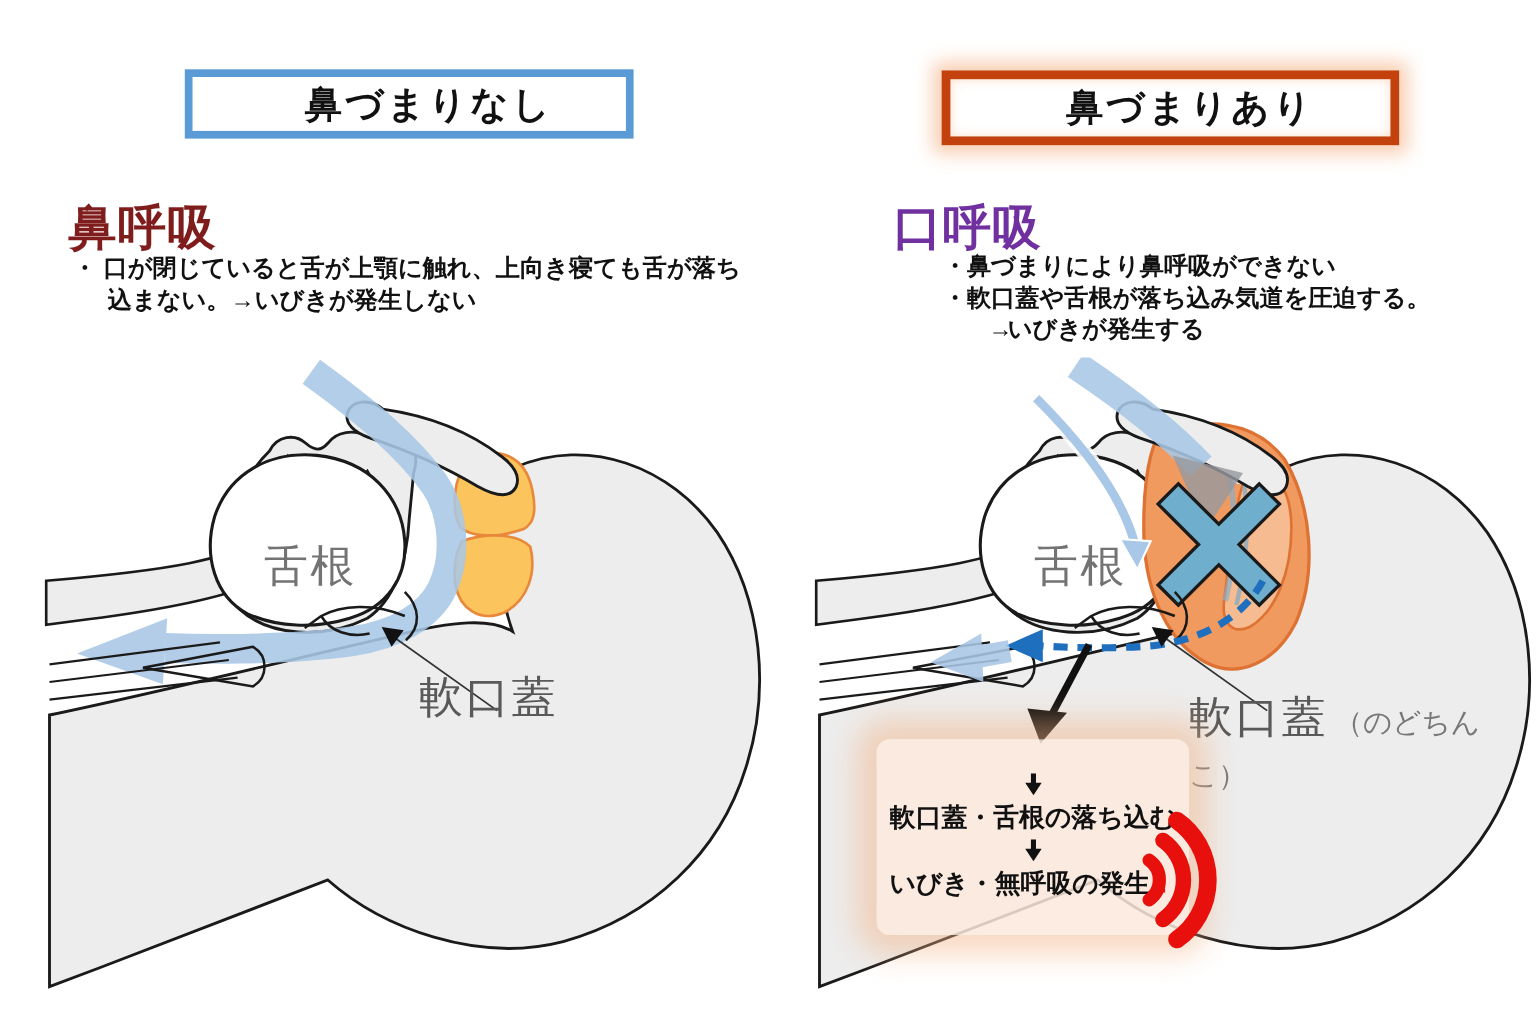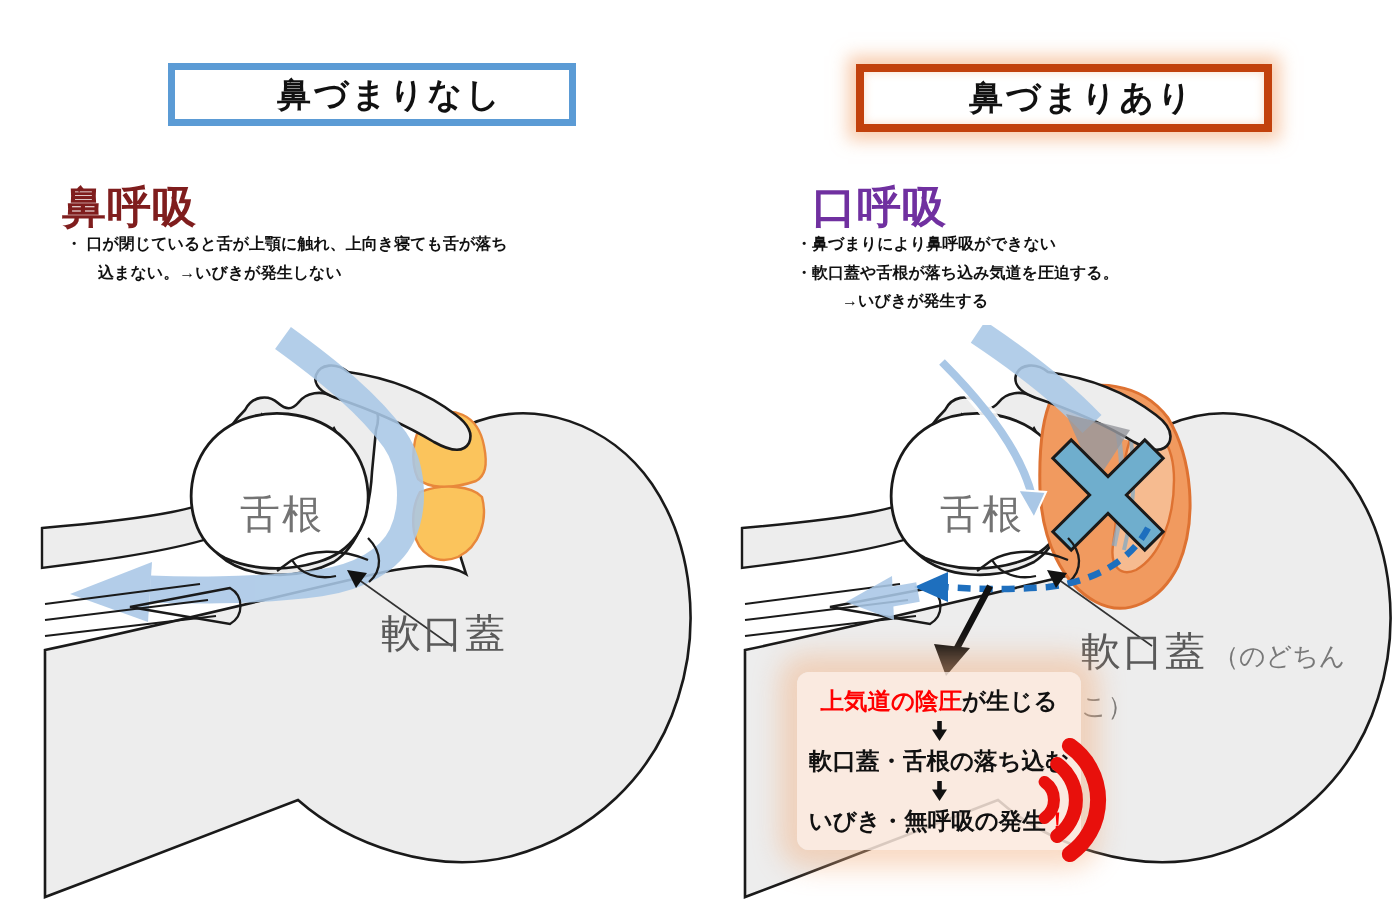--- a/index.html
+++ b/index.html
@@ -10,21 +10,21 @@
   .title-box{position:absolute;display:flex;align-items:center;justify-content:center;
              background:#fff;font-weight:bold;font-size:34px;color:#111;letter-spacing:3px;padding-left:36px;}
   .title-blue{left:168px;top:63px;width:358px;height:49px;border:7px solid #5B9BD5;}
   .title-orange{left:856px;top:64px;width:364px;height:52px;border:8px solid #c2410c;
                 box-shadow:0 0 16px 8px rgba(244,177,131,.65), inset 0 0 10px rgba(244,177,131,.45);}
   
   .heading{position:absolute;font-size:44px;font-weight:bold;letter-spacing:1px;}
   .heading-blue{left:62px;top:178px;color:#7f1d1d;}
   .heading-purple{left:812px;top:178px;color:#7030A0;}
   
-  .bullets{position:absolute;font-size:16px;font-weight:bold;color:#111;line-height:28.5px;}
+  .bullets{position:absolute;font-size:22px;font-weight:bold;color:#111;line-height:28.5px;}
   .bullets .cont{padding-left:32px;}
   .bullets .cont-arrow{padding-left:46px;}
   
   .anat-label{position:absolute;font-size:40px;font-weight:400;color:#737373;
               font-family:"Liberation Sans","DejaVu Sans",sans-serif;letter-spacing:2px;}
   .anat-label.gray{color:#595959;}
   .anat-label .reading{font-size:26px;color:#787878;letter-spacing:0;margin-left:6px;}
   
   .flowbox{position:absolute;left:797px;top:672px;width:284px;height:178px;border-radius:12px;
            background:rgba(251,233,221,.85);
@@ -49,21 +49,21 @@
     <span>鼻づまりあり</span>
   </div>
 
   <div class="heading heading-blue">鼻呼吸</div>
   <div class="heading heading-purple">口呼吸</div>
 
   <div class="bullets" style="left:66px;top:230px;">
     <div>・ 口が閉じていると舌が上顎に触れ、上向き寝ても舌が落ち</div>
     <div class="cont">込まない。→いびきが発生しない</div>
   </div>
-  <div class="bullets" style="left:796px;top:230px;">
+  <div class="bullets" style="left:857px;top:230px;font-family:Liberation Mono, monospace;">
     <div>・鼻づまりにより鼻呼吸ができない</div>
     <div>・軟口蓋や舌根が落ち込み気道を圧迫する。</div>
     <div class="cont-arrow">→いびきが発生する</div>
   </div>
 
   <svg class="abs" style="left:40px;top:325px;" width="660" height="575" viewBox="40 325 660 575">
     <defs>
       <g id="anatomy-base">
         <path d="M 468,425 C 535,396 610,424 652,484 C 694,546 700,630 678,698
                  C 654,776 592,834 512,856 C 434,876 348,844 298,800
@@ -177,23 +177,20 @@
 
   <div class="anat-label" style="left:240px;top:487px;">舌根</div>
   <div class="anat-label gray" style="left:381px;top:606px;">軟口蓋</div>
 
   <div class="anat-label" style="left:940px;top:487px;">舌根</div>
   <div class="anat-label gray" style="left:1081px;top:624px;">
     <span>軟口蓋</span><span class="reading">（のどちんこ）</span>
   </div>
 
   <div class="flowbox">
-    <div class="flow-row">
-      <span class="flow-red">上気道の陰圧</span><span>が生じる</span>
-    </div>
     <svg class="down-arrow" width="15" height="20" viewBox="0 0 15 20">
       <rect x="5.2" y="0" width="4.6" height="9" fill="#111"></rect>
       <polygon points="0,8.5 15,8.5 7.5,20" fill="#111"></polygon>
     </svg>
     <div class="flow-row">軟口蓋・舌根の落ち込む</div>
     <svg class="down-arrow" width="15" height="20" viewBox="0 0 15 20">
       <rect x="5.2" y="0" width="4.6" height="9" fill="#111"></rect>
       <polygon points="0,8.5 15,8.5 7.5,20" fill="#111"></polygon>
     </svg>
     <div class="flow-row">

